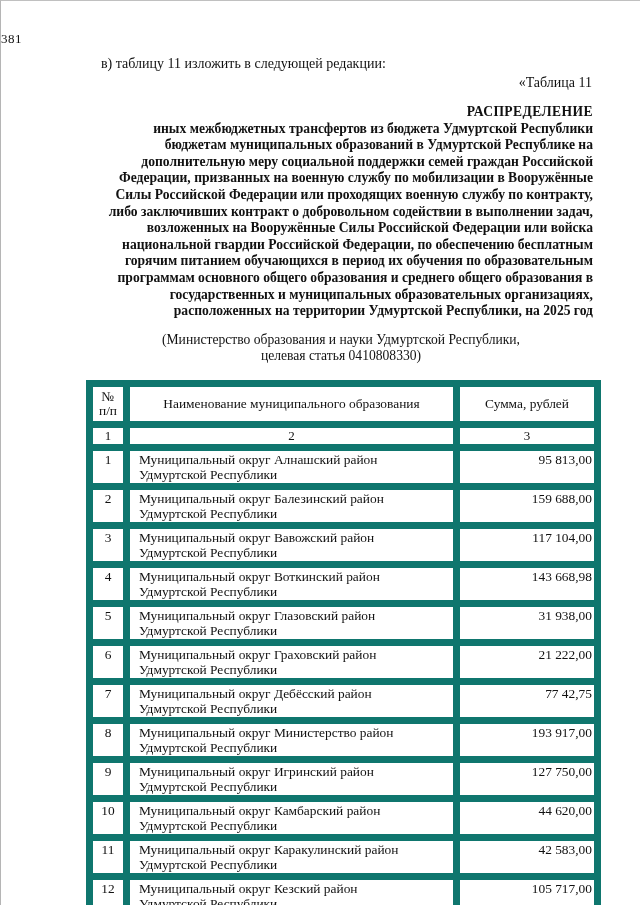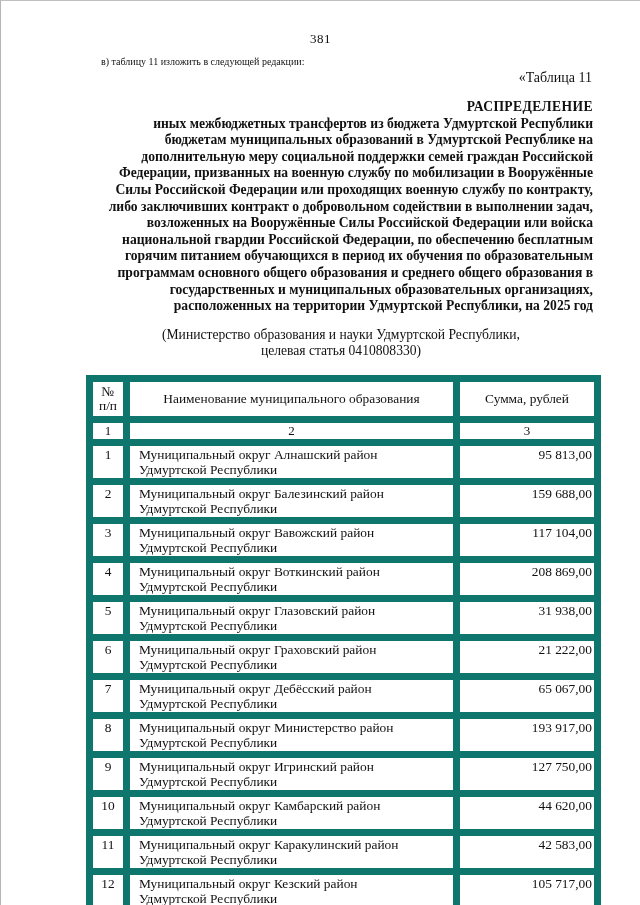--- a/index.html
+++ b/index.html
@@ -18,27 +18,27 @@
   .page {
     width: 640px;
     height: 905px;
     box-sizing: border-box;
     border-left: 1px solid #b5b5b5;
     border-top: 1px solid #c0c0c0;
     padding-top: 30px;
     background: #ffffff;
   }
   .page-number {
-    text-align: center;
+    text-align: left;
     font-size: 13px;
     letter-spacing: 0.5px;
   }
   .intro-line {
     margin: 9px 48px 0 100px;
-    font-size: 10px;
+    font-size: 14px;
   }
   .table-label {
     text-align: right;
     margin: 3px 48px 0 0;
     font-size: 14px;
     padding-left: 28px;
   }
   .title-block {
     margin: 13px 47px 0 88px;
     text-align: right;
@@ -156,21 +156,21 @@
           <div>Удмуртской Республики</div>
         </td>
         <td class="cell-sum">117 104,00</td>
       </tr>
         <tr class="data-row">
         <td class="cell-num">4</td>
         <td class="cell-name">
           <div>Муниципальный округ Воткинский район</div>
           <div>Удмуртской Республики</div>
         </td>
-        <td class="cell-sum">208 869,00</td>
+        <td class="cell-sum">143 668,98</td>
       </tr>
         <tr class="data-row">
         <td class="cell-num">5</td>
         <td class="cell-name">
           <div>Муниципальный округ Глазовский район</div>
           <div>Удмуртской Республики</div>
         </td>
         <td class="cell-sum">31 938,00</td>
       </tr>
         <tr class="data-row">
@@ -180,21 +180,21 @@
           <div>Удмуртской Республики</div>
         </td>
         <td class="cell-sum">21 222,00</td>
       </tr>
         <tr class="data-row">
         <td class="cell-num">7</td>
         <td class="cell-name">
           <div>Муниципальный округ Дебёсский район</div>
           <div>Удмуртской Республики</div>
         </td>
-        <td class="cell-sum">65 067,00</td>
+        <td class="cell-sum">77 42,75</td>
       </tr>
         <tr class="data-row">
         <td class="cell-num">8</td>
         <td class="cell-name">
           <div>Муниципальный округ Министерство район</div>
           <div>Удмуртской Республики</div>
         </td>
         <td class="cell-sum">193 917,00</td>
       </tr>
         <tr class="data-row">

